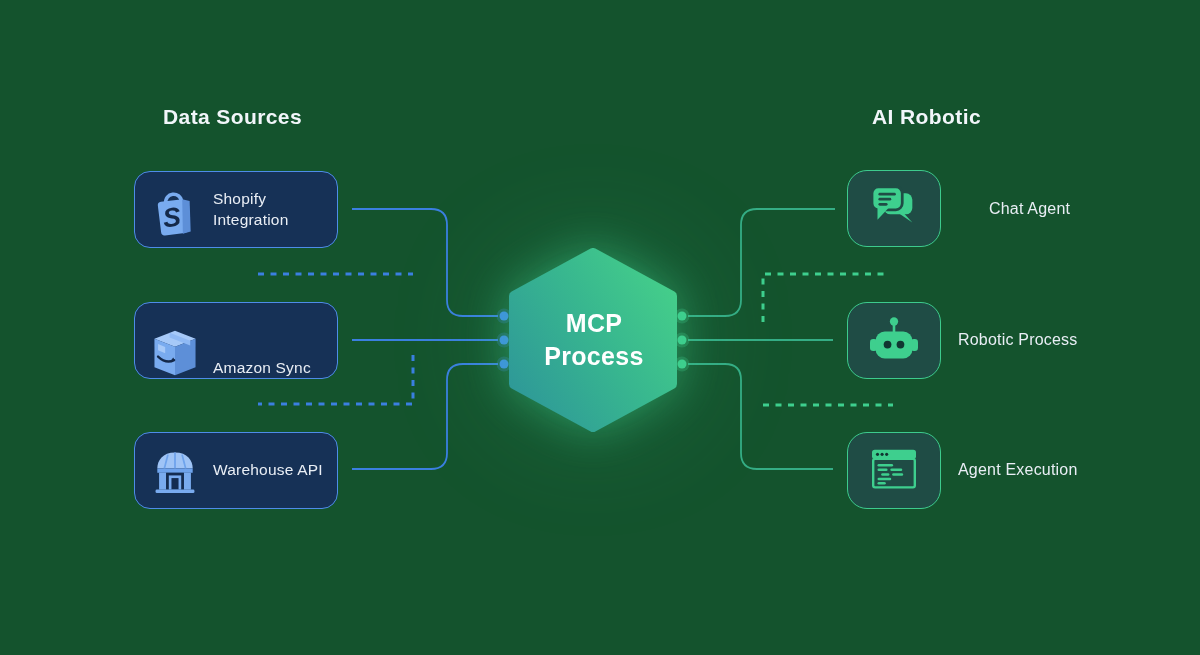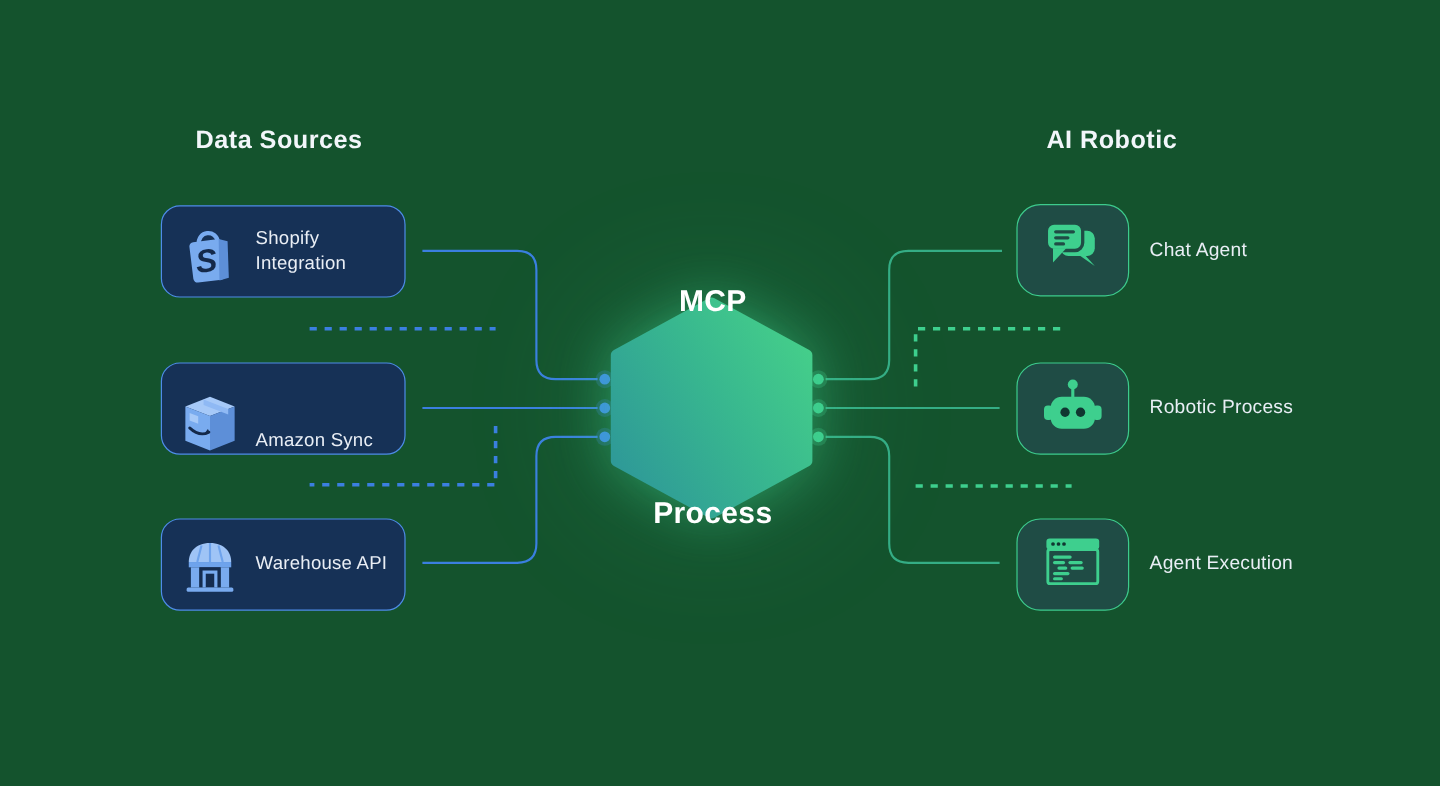--- a/index.html
+++ b/index.html
@@ -31,35 +31,35 @@
   
   .agent-tile{
     position:absolute;left:847px;width:94px;height:77px;box-sizing:border-box;
     background:#1f4c45;border:1.5px solid #3dcb8d;border-radius:20px;
     display:flex;align-items:center;justify-content:center;
   }
   .tile-chat{top:170px;} .tile-robot{top:302px;} .tile-code{top:432px;}
   .agent-label{
     position:absolute;left:958px;font-size:16px;color:#e9eef5;letter-spacing:.2px;white-space:nowrap;
   }
-  .lbl-chat{top:200px;} .lbl-robot{top:331px;} .lbl-code{top:461px;}
+  .lbl-chat{top:200px;margin-left:31px;} .lbl-robot{top:331px;} .lbl-code{top:461px;}
 
   
   .hex-glow{
     position:absolute;left:509px;top:255px;width:170px;height:170px;border-radius:50%;
     background:radial-gradient(circle, rgba(62,207,142,.28) 0%, rgba(62,207,142,.10) 55%, rgba(62,207,142,0) 75%);
     filter:blur(6px);
   }
   .hex-svg{
     position:absolute;left:494px;top:235px;
     filter:drop-shadow(0 0 22px rgba(62,207,142,.45)) drop-shadow(0 0 55px rgba(62,207,142,.22));
   }
   .hex-text{
     position:absolute;left:494px;top:235px;width:200px;height:210px;
-    display:flex;flex-direction:column;align-items:center;justify-content:space-between;
+    display:flex;flex-direction:column;align-items:center;justify-content:center;
     color:#ffffff;font-size:25px;font-weight:700;line-height:33px;letter-spacing:.3px;text-align:center;
   }
 </style>
 </head>
 <body>
 
 <div class="canvas">
 
   <div class="heading heading-left">Data Sources</div>
   <div class="heading heading-right">AI Robotic</div>

